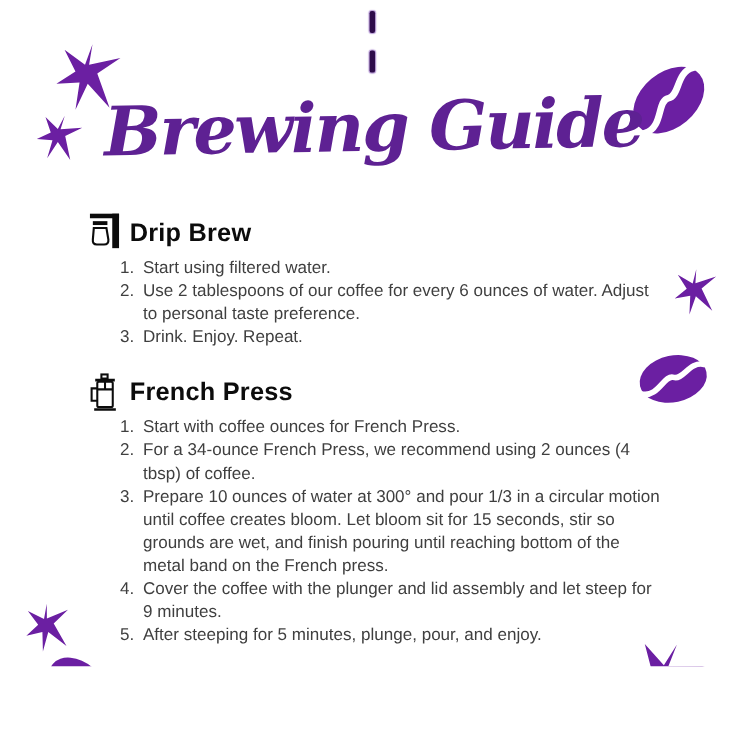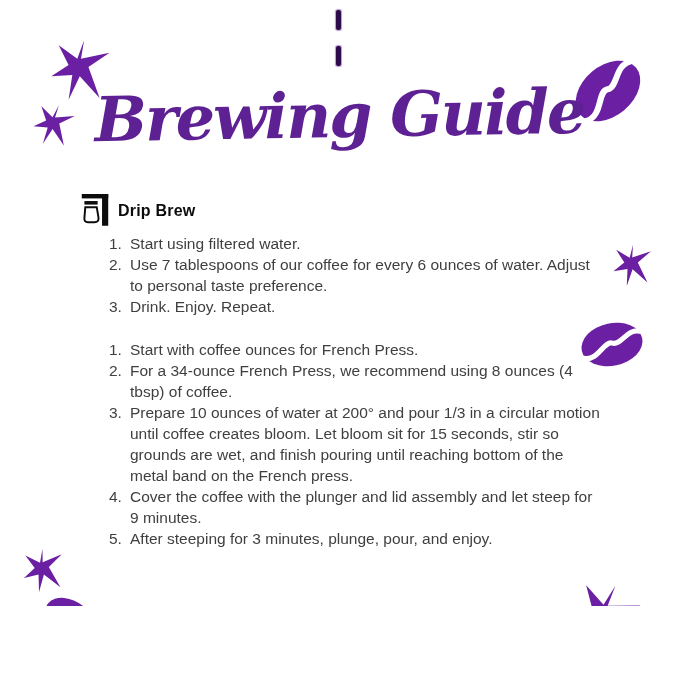--- a/index.html
+++ b/index.html
@@ -13,21 +13,21 @@
     font-family:"DejaVu Serif",serif;font-style:italic;font-weight:700;
     font-size:62px;letter-spacing:-2px;color:#5e2193;line-height:1.1;
     transform:rotate(-1deg);
   }
   
   .content{position:absolute;left:80px;top:194px;width:520px;}
   .section{margin-bottom:22px;}
   .section-header{display:flex;align-items:center;gap:8px;height:34px;}
   .section-icon{width:30px;height:34px;flex:0 0 auto;color:#0c0c0c;}
   .section-heading{
-    font-size:16px;font-weight:700;color:#0c0c0c;letter-spacing:.2px;
+    font-size:23px;font-weight:700;color:#0c0c0c;letter-spacing:.2px;
     font-family:"Liberation Sans",sans-serif;
   }
   .steps{margin:5px 0 0;padding:0;list-style:none;
     font-size:15.5px;line-height:21px;color:#3f3f3f;}
   .step{display:flex;}
   .step-num{flex:0 0 21px;margin-left:29px;}
   .step-text{flex:1;}
   
   .decor{position:absolute;color:#6b1fa2;}
   .decor svg{display:block;width:100%;height:100%;}
@@ -122,48 +122,62 @@
         </span>
         <span class="section-heading">Drip Brew</span>
       </div>
       <ol class="steps">
         <li class="step">
           <span class="step-num">1.</span>
           <span class="step-text">Start using filtered water.</span>
           </li>
         <li class="step">
           <span class="step-num">2.</span>
-          <span class="step-text">Use 7 tablespoons of our coffee for every 6 ounces of water. Adjust to personal taste preference.</span>
+          <span class="step-text">Use 2 tablespoons of our coffee for every 6 ounces of water. Adjust to personal taste preference.</span>
           </li>
         <li class="step">
           <span class="step-num">3.</span>
           <span class="step-text">Drink. Enjoy. Repeat.</span>
           </li>
       </ol>
     </div>
 
     <div class="section">
+      <div class="section-header">
+        <span class="section-icon">
+          <svg viewBox="0 0 32 38" fill="none" stroke="#0c0c0c" stroke-width="2">
+            <rect x="13" y="1.5" width="6" height="4"></rect>
+            <line x1="7" y1="7" x2="26" y2="7" stroke-width="2.6"></line>
+            <rect x="9" y="8.5" width="15" height="24.5" rx="1.5"></rect>
+            <line x1="16.5" y1="8.5" x2="16.5" y2="16"></line>
+            <line x1="9" y1="16" x2="24" y2="16"></line>
+            <path d="M9 15 H3.5 V27 H9"></path>
+            <line x1="6" y1="35.5" x2="27" y2="35.5" stroke-width="2.6"></line>
+          </svg>
+        </span>
+        <span class="section-heading">French Press</span>
+      </div>
       <ol class="steps">
         <li class="step">
           <span class="step-num">1.</span>
           <span class="step-text">Start with coffee ounces for French Press.</span>
           </li>
         <li class="step">
           <span class="step-num">2.</span>
-          <span class="step-text">For a 34-ounce French Press, we recommend using 8 ounces (4 tbsp) of coffee.</span>
+          <span class="step-text">For a 34-ounce French Press, we recommend using 2 ounces (4 tbsp) of coffee.</span>
           </li>
         <li class="step">
           <span class="step-num">3.</span>
-          <span class="step-text">Prepare 10 ounces of water at 200° and pour 1/3 in a circular motion until coffee creates bloom. Let bloom sit for 15 seconds, stir so grounds are wet, and finish pouring until reaching bottom of the metal band on the French press.</span>
+          <span class="step-text">Prepare 10 ounces of water at 300° and pour 1/3 in a circular motion until coffee creates bloom. Let bloom sit for 15 seconds, stir so grounds are wet, and finish pouring until reaching bottom of the metal band on the French press.</span>
           </li>
         <li class="step">
           <span class="step-num">4.</span>
           <span class="step-text">Cover the coffee with the plunger and lid assembly and let steep for 9 minutes.</span>
           </li>
         <li class="step">
           <span class="step-num">5.</span>
-          <span class="step-text">After steeping for 3 minutes, plunge, pour, and enjoy.</span>
+          <span class="step-text">After steeping for 5 minutes, plunge, pour, and enjoy.</span>
           </li>
       </ol>
     </div>
 
   </div>
 </div>
 
 </body></html>

